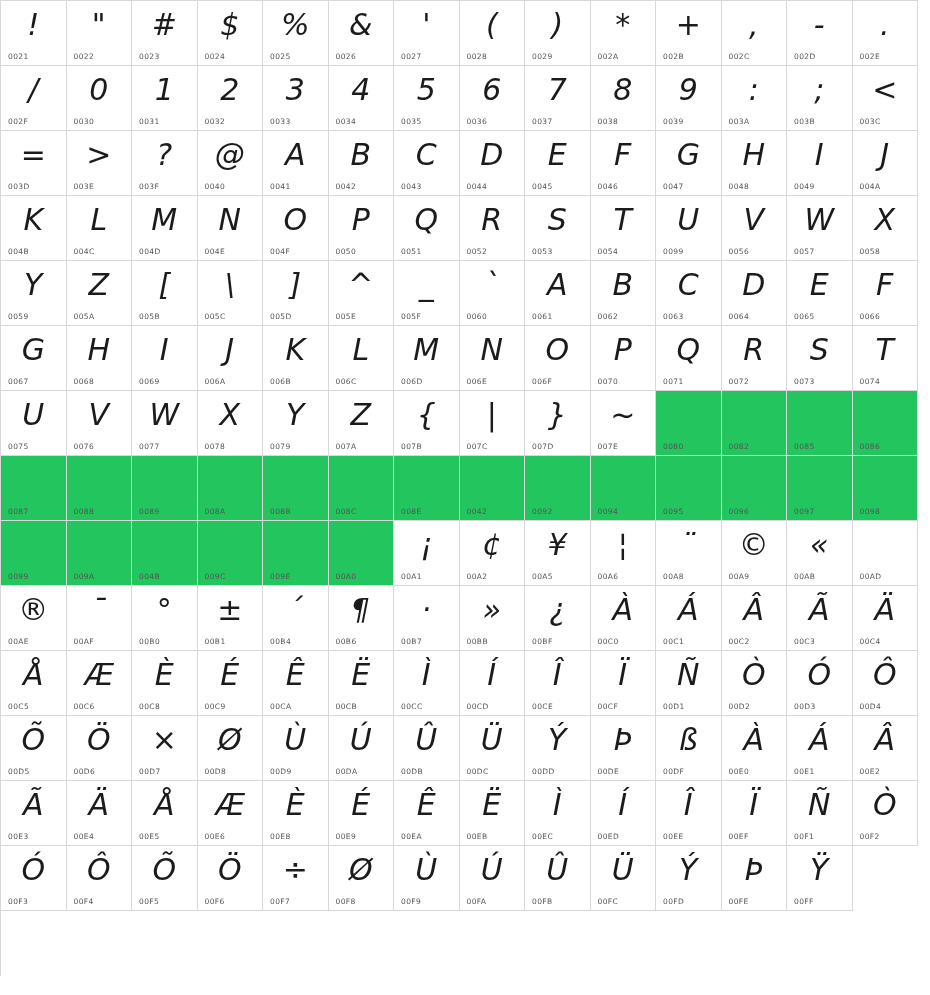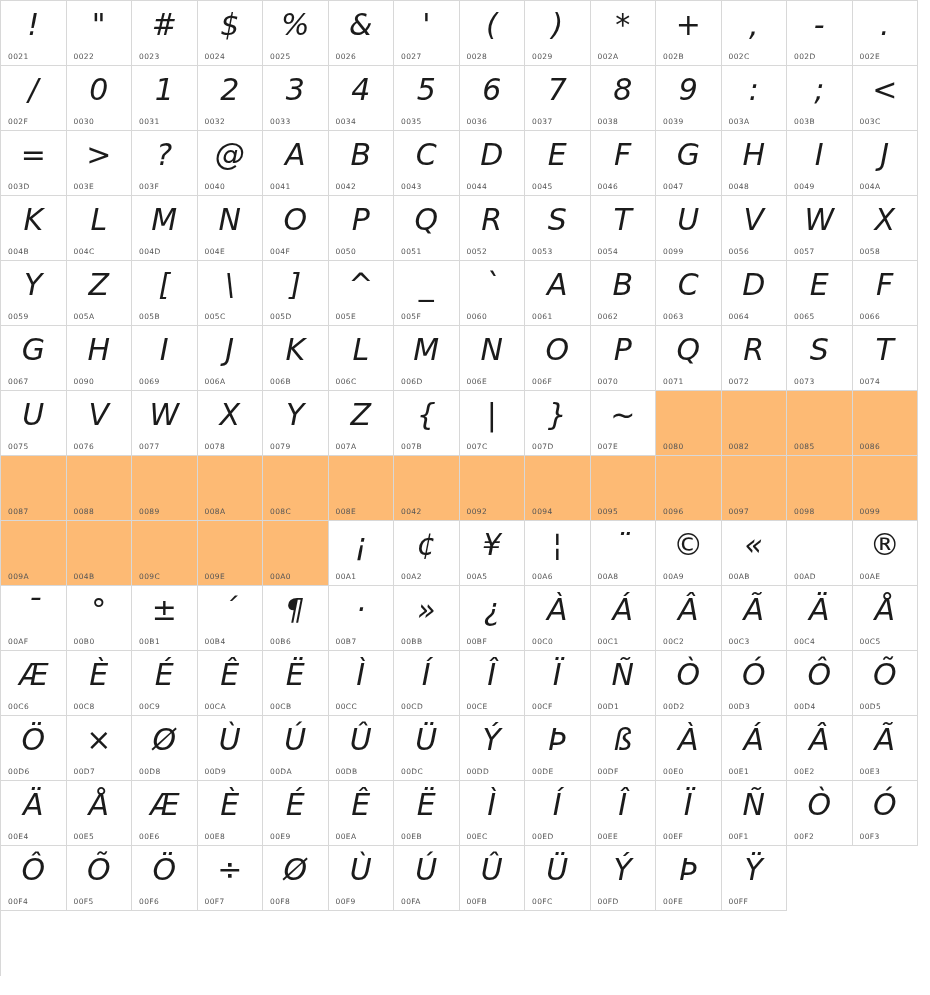--- a/index.html
+++ b/index.html
@@ -23,21 +23,21 @@
   }
   .cell {
     position: relative;
     height: 65px;
     border-right: 1px solid #d8d8d8;
     border-bottom: 1px solid #d8d8d8;
     box-sizing: border-box;
     background: #ffffff;
   }
   .cell.empty-slot {
-    background: #fdba74;
+    background: #22c55e;
   }
   .cell.blank {
     border: none;
     background: #ffffff;
   }
   .glyph {
     position: absolute;
     left: 0;
     right: 0;
     top: 2px;
@@ -344,21 +344,21 @@
     <div class="cell">
       <div class="glyph">F</div>
       <div class="code">0066</div>
     </div>
     <div class="cell">
       <div class="glyph">G</div>
       <div class="code">0067</div>
     </div>
     <div class="cell">
       <div class="glyph">H</div>
-      <div class="code">0090</div>
+      <div class="code">0068</div>
     </div>
     <div class="cell">
       <div class="glyph">I</div>
       <div class="code">0069</div>
     </div>
     <div class="cell">
       <div class="glyph">J</div>
       <div class="code">006A</div>
     </div>
     <div class="cell">
@@ -465,20 +465,24 @@
       <div class="glyph"></div>
       <div class="code">0088</div>
     </div>
     <div class="cell empty-slot">
       <div class="glyph"></div>
       <div class="code">0089</div>
     </div>
     <div class="cell empty-slot">
       <div class="glyph"></div>
       <div class="code">008A</div>
+    </div>
+    <div class="cell empty-slot">
+      <div class="glyph"></div>
+      <div class="code">008B</div>
     </div>
     <div class="cell empty-slot">
       <div class="glyph"></div>
       <div class="code">008C</div>
     </div>
     <div class="cell empty-slot">
       <div class="glyph"></div>
       <div class="code">008E</div>
     </div>
     <div class="cell empty-slot">

